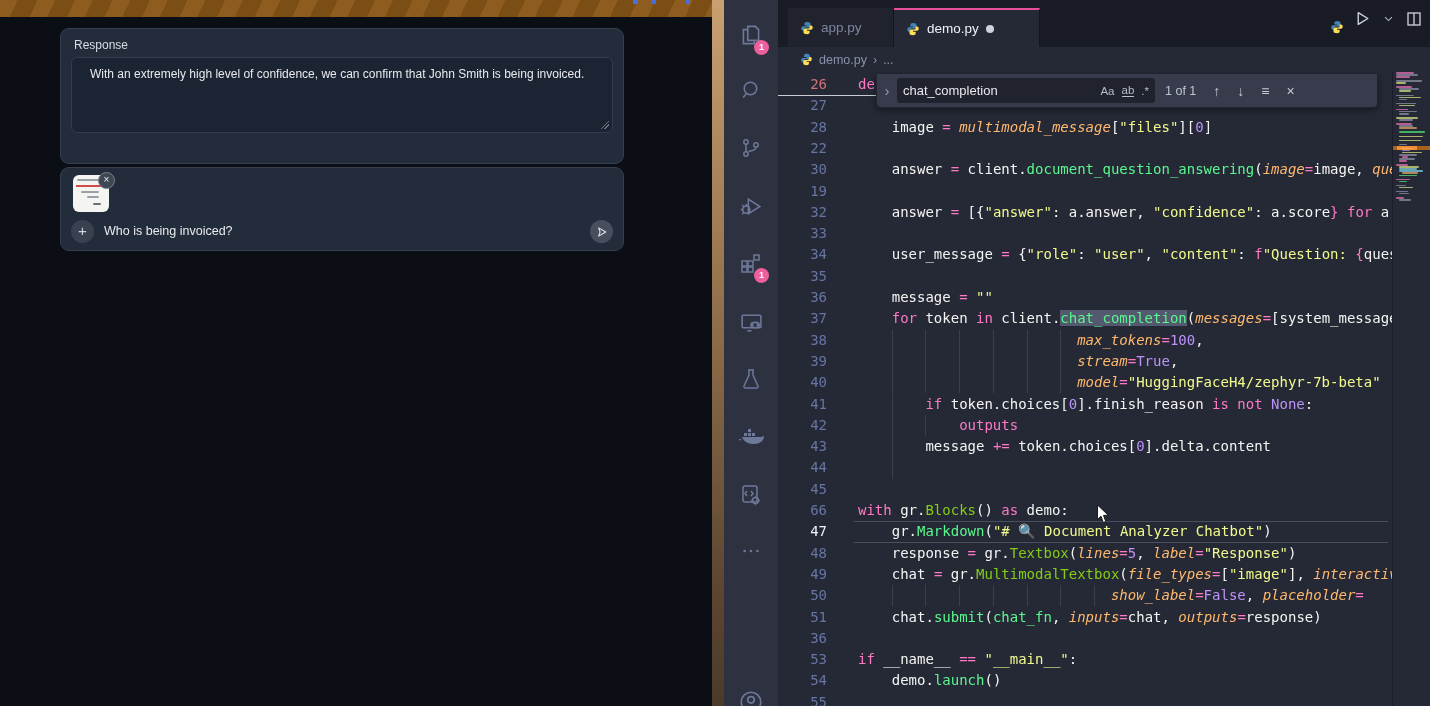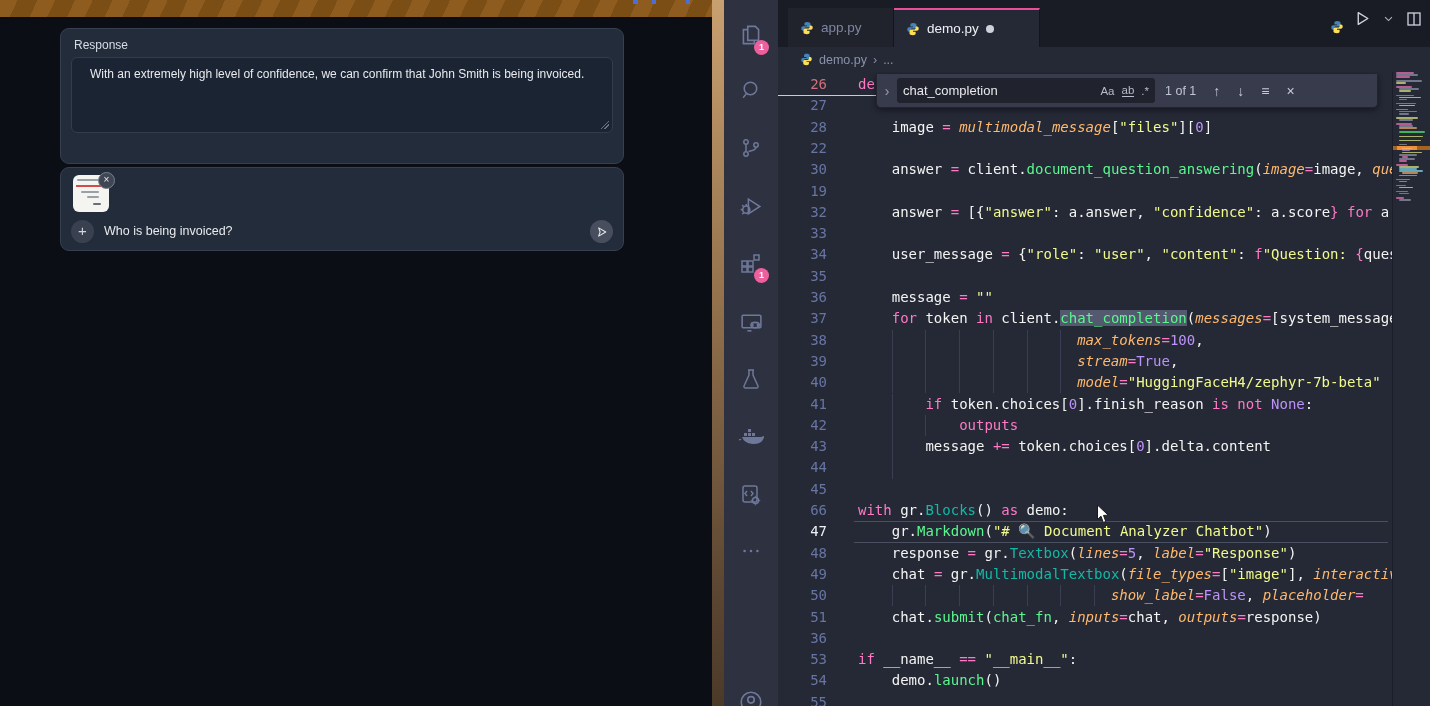--- a/index.html
+++ b/index.html
@@ -52,21 +52,21 @@
   .mod-dot{width:8px;height:8px;border-radius:50%;background:#ccd1da;}
   .editor-actions{position:absolute;right:8px;top:10px;display:flex;align-items:center;gap:12px;color:#d0d4dd;}
   #breadcrumbs{height:25px;display:flex;align-items:center;gap:6px;padding-left:22px;
     font-size:12.5px;color:#8a92aa;background:#252936;}
   
   #editor{position:relative;height:634px;background:#252936;overflow:hidden;}
   .line{position:absolute;left:0;height:21.3px;display:flex;white-space:pre;
     font-family:"DejaVu Sans Mono",monospace;font-size:14px;line-height:21.3px;}
   .ln{display:inline-block;width:49px;text-align:right;color:#6775a3;}
   .code{padding-left:31px;}
-  .tk-f{color:#f4f4f2}.tk-k{color:#ff79c6}.tk-g{color:#5af78e}.tk-c{color:#14b8a6}
+  .tk-f{color:#f4f4f2}.tk-k{color:#ff79c6}.tk-g{color:#5af78e}.tk-c{color:#84cc16}
   .tk-o{color:#ffb86c;font-style:italic}.tk-y{color:#f1fa8c}.tk-p{color:#bd93f9}
   .tk-m{color:#5af78e;background:#53596e;}
   .guide{position:absolute;width:1px;height:21.3px;background:#3a3e52;}
   #current-line{position:absolute;left:76px;width:534px;height:21.3px;
     border-top:1px solid #4a4f60;border-bottom:1px solid #4a4f60;box-sizing:border-box;z-index:1;}
   #fold-line{position:absolute;left:0;top:23px;width:98px;height:1px;background:#c9ccd4;z-index:2;}
   
   #find-widget{position:absolute;left:98px;top:2px;width:502px;height:34px;background:#373b4c;
     border:1px solid #23242f;border-top:none;border-radius:0 0 5px 5px;box-sizing:border-box;
     display:flex;align-items:center;z-index:5;box-shadow:0 2px 6px rgba(0,0,0,.45);}

